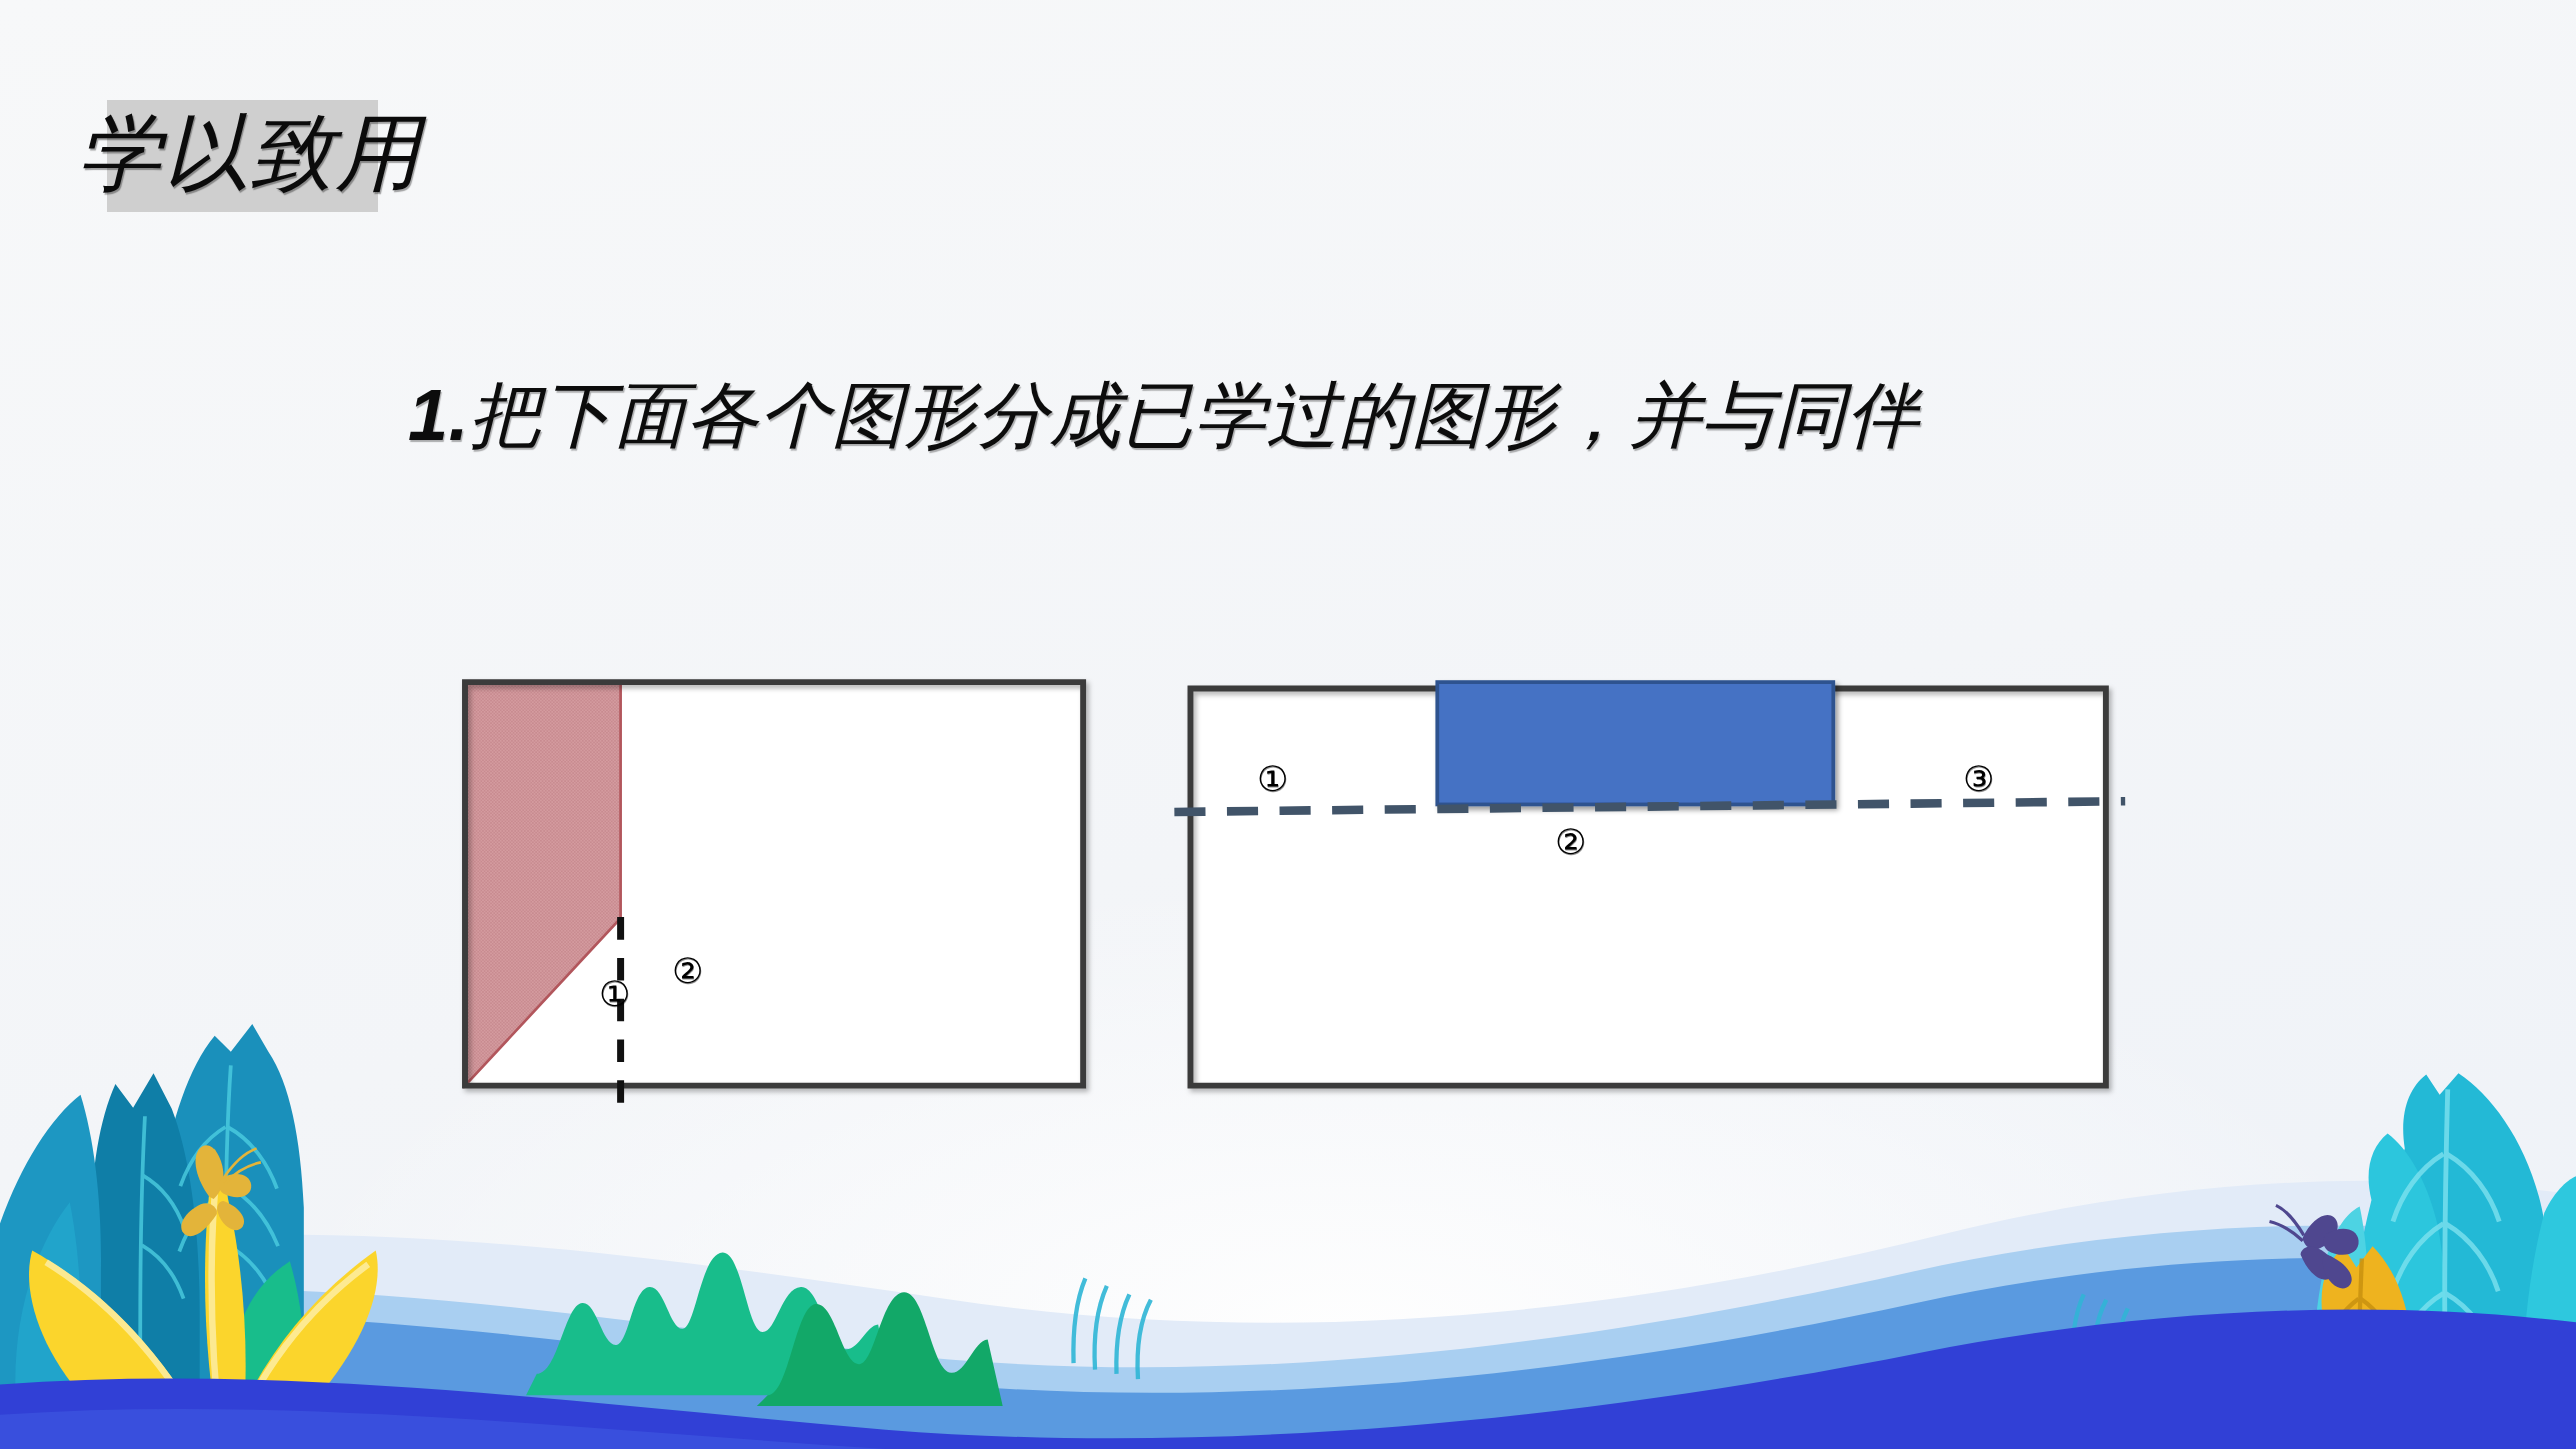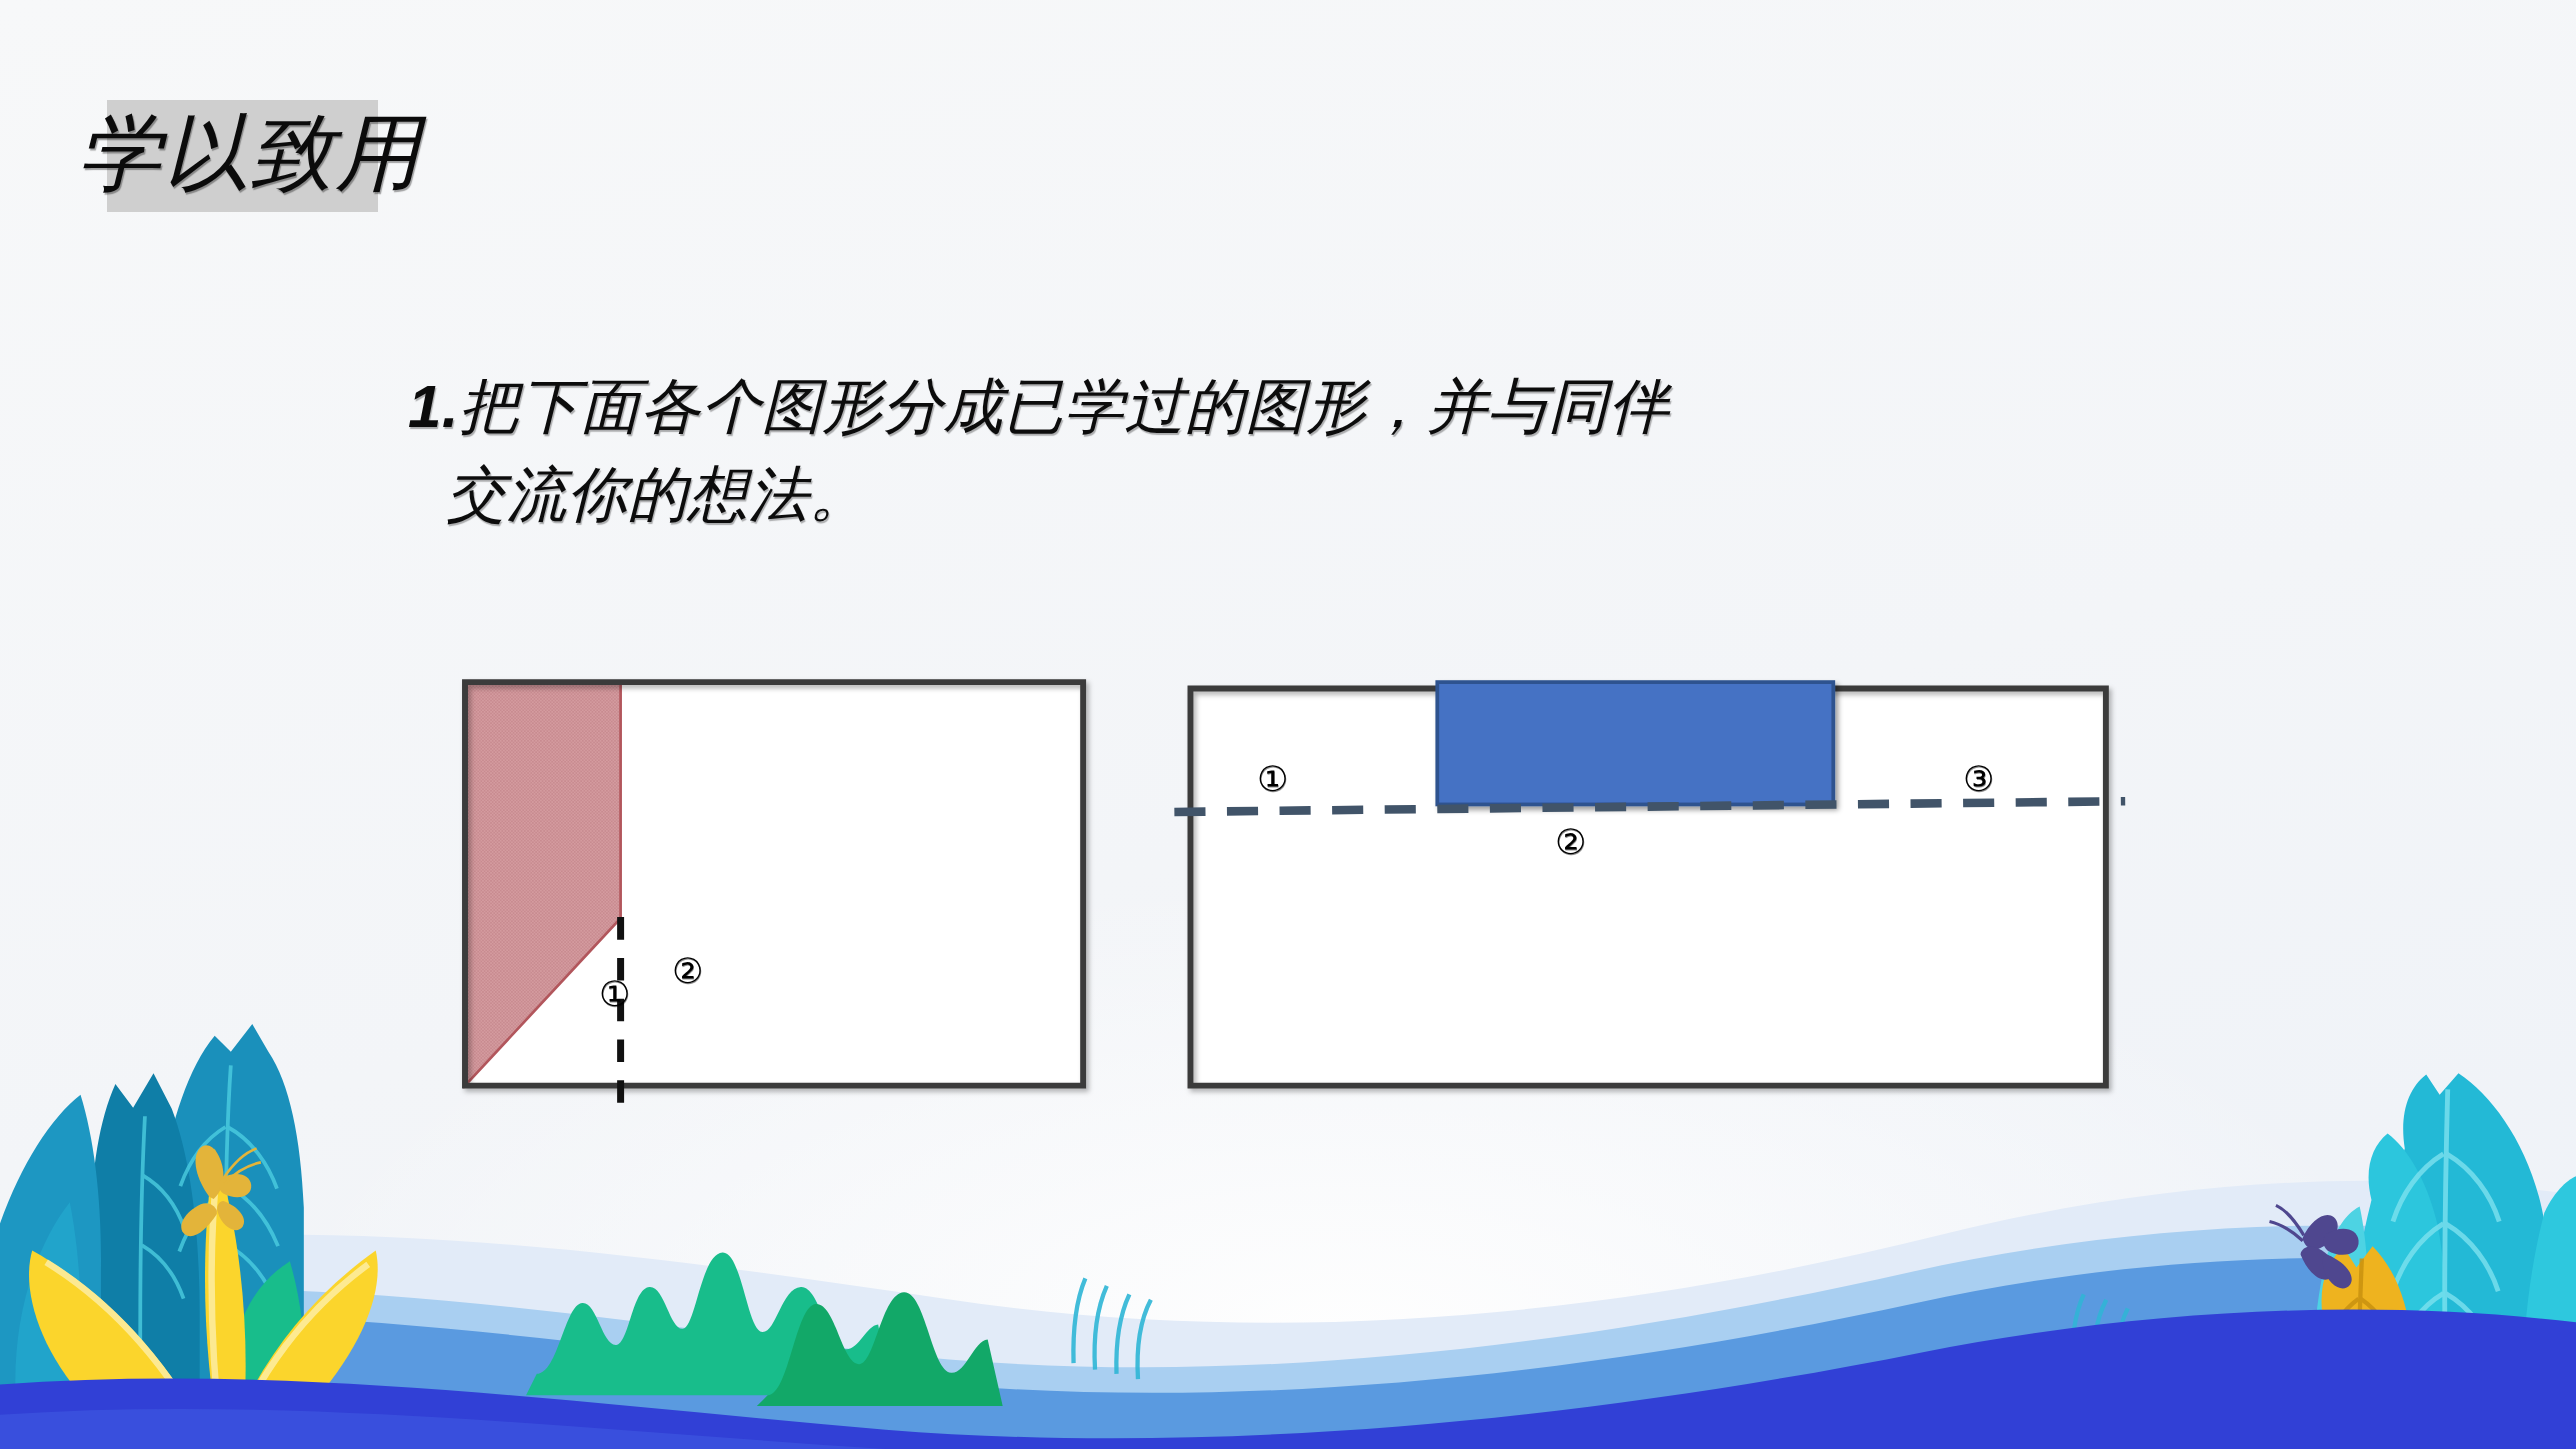--- a/index.html
+++ b/index.html
@@ -33,21 +33,21 @@
     display:flex;align-items:center;justify-content:center;
     font-size:84px;line-height:1;color:#0b0b0b;
     letter-spacing:2.1px;white-space:nowrap;
     text-shadow:1.1px 1.6px 1.1px rgba(0,0,0,.35);
   }
 
   
   #question{
     position:absolute;left:408px;top:363px;
     width:1825px;
-    font-size:60px;line-height:1.46;
+    font-size:72px;line-height:1.46;
     color:#0c0c0c;letter-spacing:0.5px;
     text-shadow:1.1px 1.6px 1.1px rgba(0,0,0,.30);
   }
   #question .num{font-family:"Liberation Sans","DejaVu Sans",sans-serif;font-weight:700;}
   #q-line2{display:block;padding-left:38px;}
 
   
   .figure{position:absolute;}
   #fig-left{left:440px;top:666px;width:666px;height:440px;}
   #fig-right{left:1170px;top:666px;width:966px;height:440px;}
@@ -208,21 +208,20 @@
 
     <path d="M0,2580 C540,2540 1080,2616 1650,2664 C2300,2716 3000,2636 3580,2520 C4010,2436 4430,2420 4799,2464 L4799,2700 L0,2700 Z" fill="#3140d6"></path>
     <path d="M0,2636 C540,2600 1080,2664 1650,2700 L0,2700 Z" fill="#3d55e0" opacity=".7"></path>
   </svg>
 
   <div id="title-band"></div>
   <div id="title-text">学以致用</div>
 
   <div id="question">
     <span class="num">1.</span><span>把下面各个图形分成已学过的图形，并与同伴</span>
-    <span id="q-line2">交流你的想法。</span>
   </div>
 
   <div class="figure" id="fig-left">
     <svg class="figsvg" width="666" height="440" viewBox="0 0 1240 820">
       <defs>
         <pattern id="pinkPat" width="6" height="6" patternUnits="userSpaceOnUse">
           <rect width="6" height="6" fill="#d49b9f"></rect>
           <rect width="3" height="3" fill="#c88b90"></rect>
           <rect x="3" y="3" width="3" height="3" fill="#c88b90"></rect>
         </pattern>

